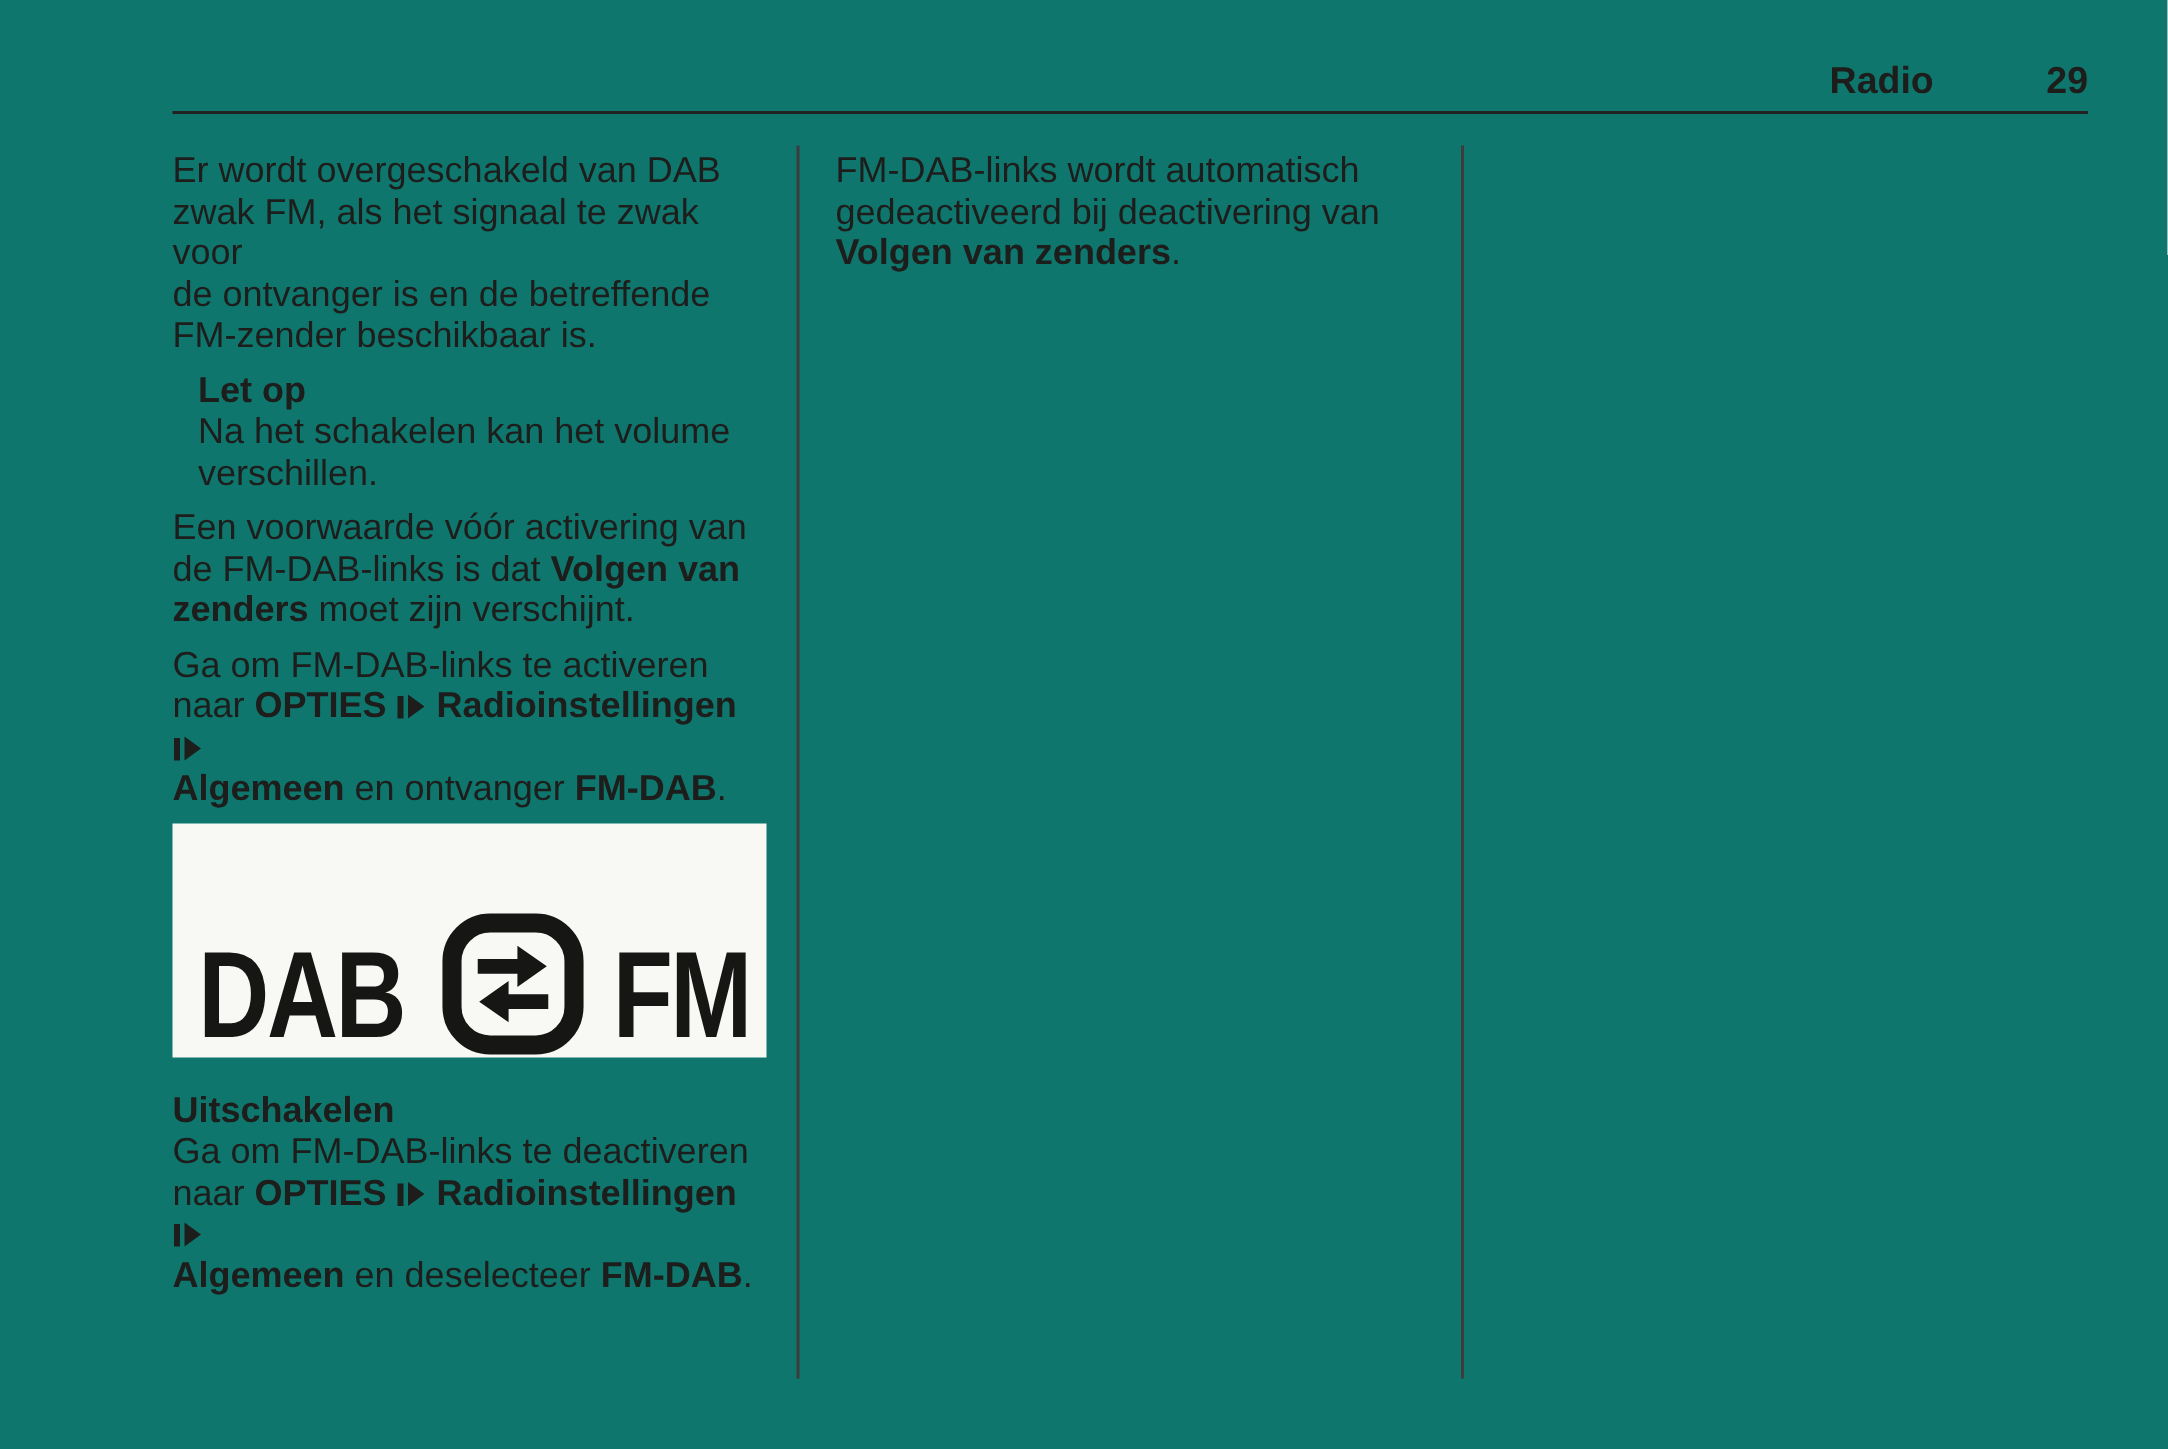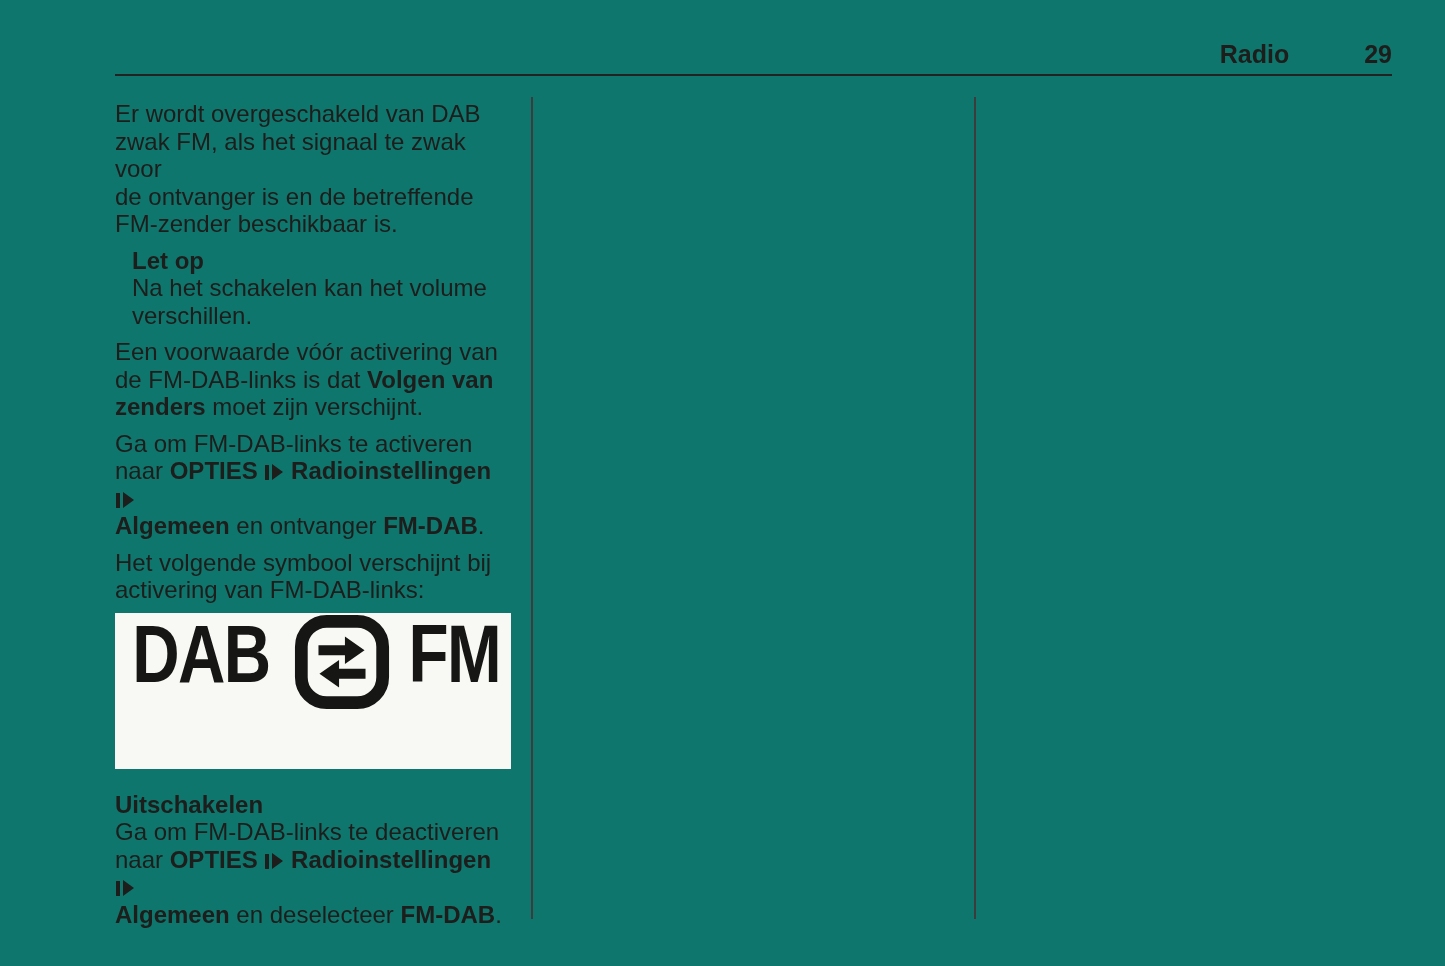--- a/index.html
+++ b/index.html
@@ -44,21 +44,21 @@
     background:#1d1d1b;
   }
   .menu-arrow::after {
     content:""; position:absolute; left:7px; top:0; width:0; height:0;
     border-left:11px solid #1d1d1b;
     border-top:8.5px solid transparent; border-bottom:8.5px solid transparent;
   }
   
   .figure {
     margin:3px 0 22px 0; width:396px; height:156px; background:#f8f8f5;
-    display:flex; align-items:flex-start; justify-content:center; gap:6px;
+    display:flex; align-items:flex-end; justify-content:center; gap:6px;
   }
   .logo-text {
     display:inline-block; font-size:82px; font-weight:700; line-height:1;
     letter-spacing:-2px; transform:scaleX(0.8); color:#161614;
     white-space:nowrap;
   }
   .logo-icon { display:inline-block; width:98px; height:98px; }
   .logo-icon svg { display:block; width:98px; height:98px; }
 </style>
 </head>
@@ -82,22 +82,20 @@
 Na het schakelen kan het volume
 verschillen.</span></p>
     </div>
 
     <p class="para"><span>Een voorwaarde vóór activering van
 de FM-DAB-links is dat </span><span class="b">Volgen van
 zenders</span><span> moet zijn verschijnt.</span></p>
     <p class="para"><span>Ga om FM-DAB-links te activeren
 naar </span><span class="b">OPTIES</span><span> </span><span class="menu-arrow"></span><span> </span><span class="b">Radioinstellingen</span><span> </span><span class="menu-arrow"></span><span>
 </span><span class="b">Algemeen</span><span> en ontvanger </span><span class="b">FM-DAB</span><span>.</span></p>
-    <p class="para">Het volgende symbool verschijnt bij
-activering van FM-DAB-links:</p>
 
     <figure class="figure">
       <span class="logo-text">DAB</span>
       <span class="logo-icon">
         <svg viewBox="0 0 100 100" xmlns="http://www.w3.org/2000/svg">
           <rect x="8.5" y="8.5" width="83" height="83" rx="26" fill="none" stroke="#161614" stroke-width="13"></rect>
           <g fill="#161614">
             <path d="M26 33 h27 v-9 l20 14 -20 14 v-9 h-27 z"></path>
             <path d="M74 57 h-27 v-9 l-20 14 20 14 v-9 h27 z"></path>
           </g>
@@ -107,16 +105,21 @@
     </figure>
 
     <h2 class="heading">Uitschakelen</h2>
     <p class="para"><span>Ga om FM-DAB-links te deactiveren
 naar </span><span class="b">OPTIES</span><span> </span><span class="menu-arrow"></span><span> </span><span class="b">Radioinstellingen</span><span> </span><span class="menu-arrow"></span><span>
 </span><span class="b">Algemeen</span><span> en deselecteer </span><span class="b">FM-DAB</span><span>.</span></p>
   </section>
 
   <div class="divider divider-1"></div>
 
+  <section class="col col-middle">
+    <p class="para"><span>FM-DAB-links wordt automatisch
+gedeactiveerd bij deactivering van
+</span><span class="b">Volgen van zenders</span><span>.</span></p>
+  </section>
 
   <div class="divider divider-2"></div>
 
 </div>
 
 </body></html>

